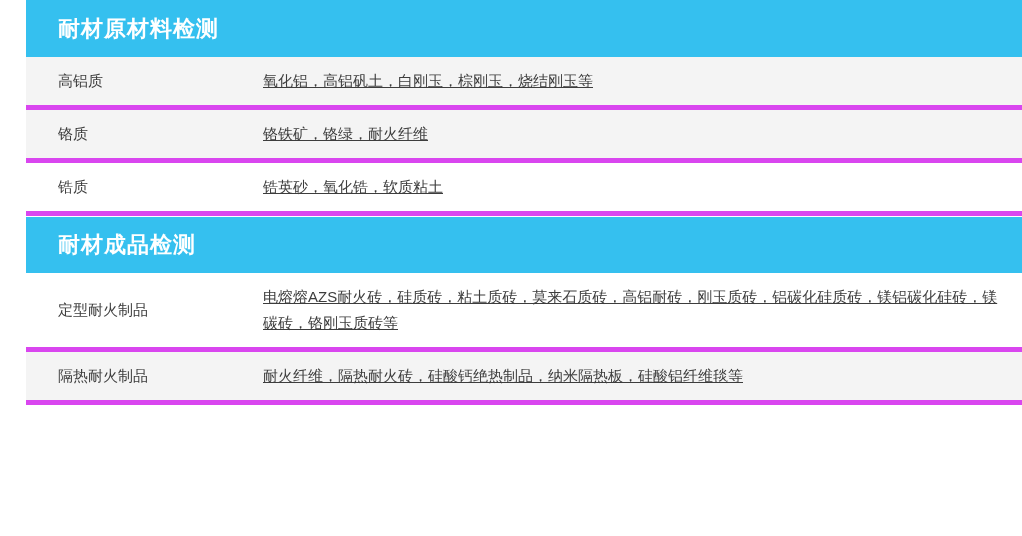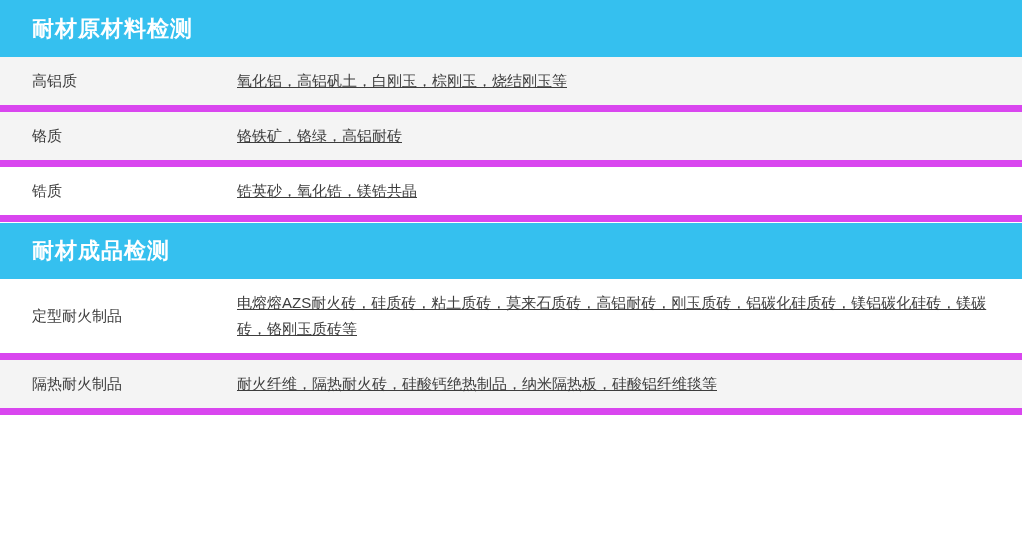--- a/index.html
+++ b/index.html
@@ -12,20 +12,21 @@
     height: 536px;
     font-family: "Liberation Sans", sans-serif;
     color: #333333;
     overflow: hidden;
   }
   .page {
     width: 1022px;
     height: 536px;
     position: relative;
     box-sizing: border-box;
+    padding-left: 26px;
   }
   .section-header {
     background: #35c0ef;
     color: #ffffff;
     font-size: 22px;
     font-weight: bold;
     letter-spacing: 1px;
     display: flex;
     align-items: center;
     padding-left: 32px;
@@ -36,21 +37,21 @@
   table.cat-table {
     width: 100%;
     border-collapse: collapse;
     table-layout: fixed;
   }
   table.cat-table td {
     vertical-align: middle;
     font-size: 15px;
     color: #3d3d3d;
     line-height: 26px;
-    border-bottom: 7px solid #d946ef;
+    border-bottom: 5px solid #d946ef;
     box-sizing: border-box;
   }
   td.cat-name {
     width: 215px;
     padding: 11px 0 11px 32px;
     white-space: nowrap;
   }
   td.cat-items {
     padding: 11px 18px 11px 22px;
     text-decoration: underline;
@@ -76,25 +77,25 @@
   </div>
 
   <table class="cat-table">
     <tbody>
       <tr class="alt">
         <td class="cat-name">高铝质</td>
         <td class="cat-items">氧化铝，高铝矾土，白刚玉，棕刚玉，烧结刚玉等</td>
       </tr>
       <tr class="alt">
         <td class="cat-name">铬质</td>
-        <td class="cat-items">铬铁矿，铬绿，高铝耐砖</td>
+        <td class="cat-items">铬铁矿，铬绿，耐火纤维</td>
       </tr>
       <tr class="plain">
         <td class="cat-name">锆质</td>
-        <td class="cat-items">锆英砂，氧化锆，镁锆共晶</td>
+        <td class="cat-items">锆英砂，氧化锆，软质粘土</td>
       </tr>
     </tbody>
   </table>
 
   <div class="spacer"></div>
 
   <div class="section-header section-header-2">
     <span>耐材成品检测</span>
   </div>
 

